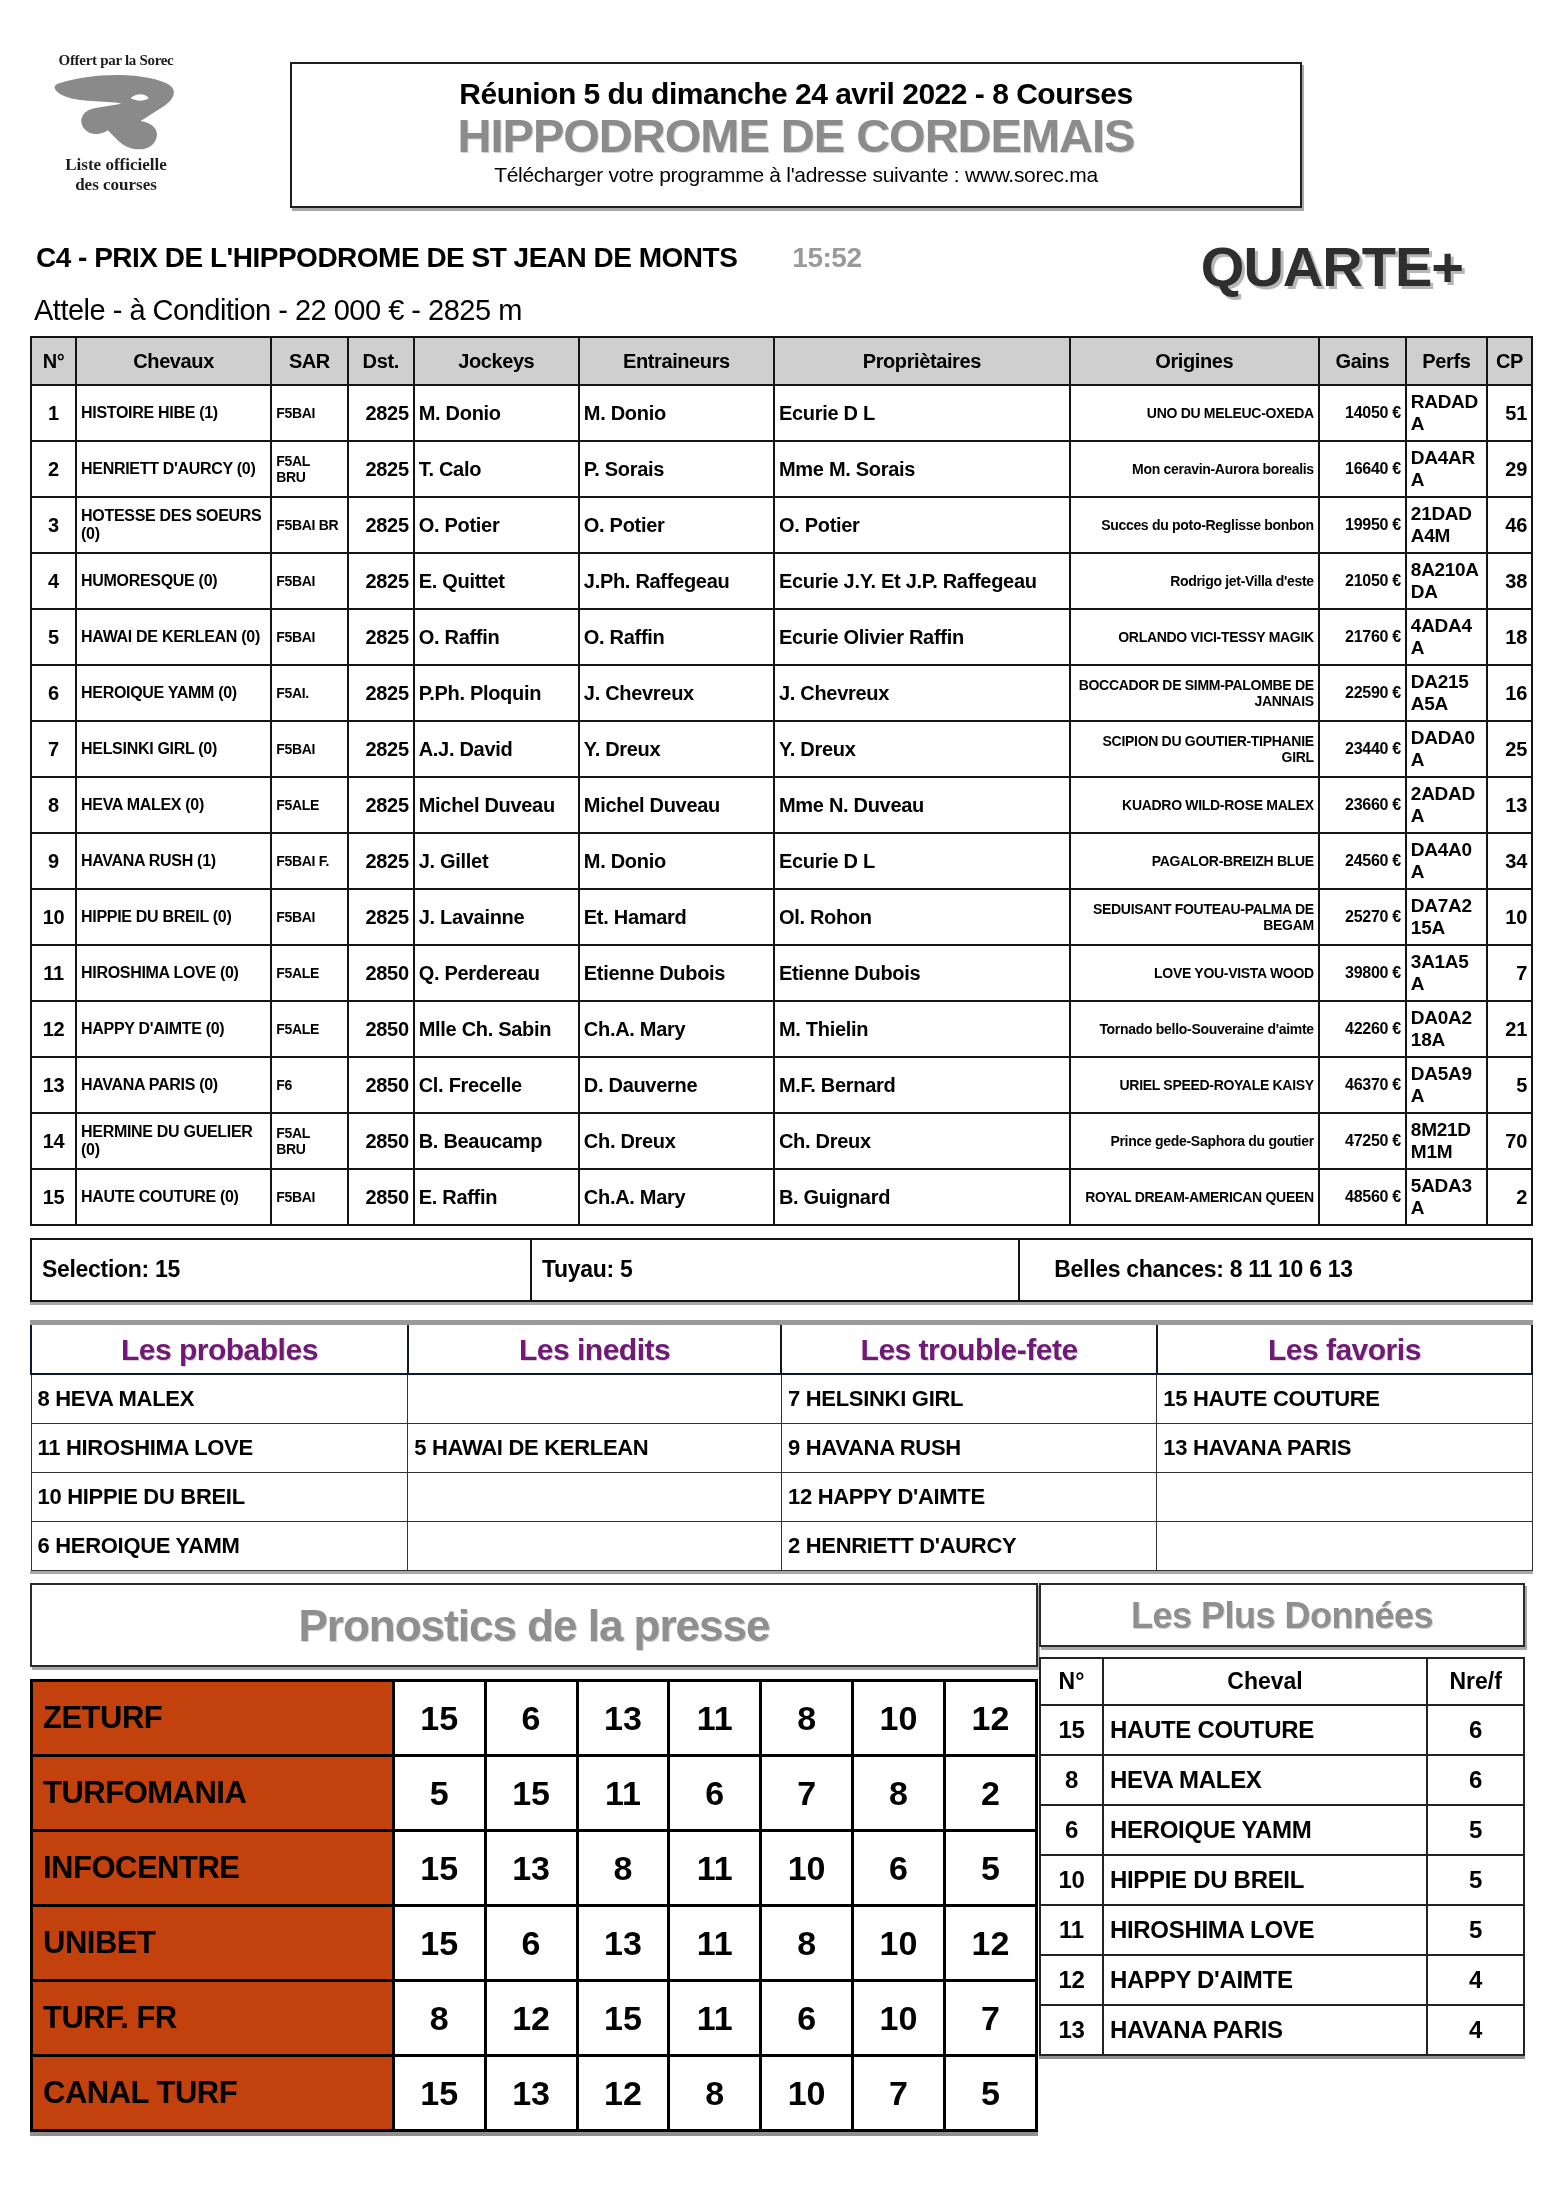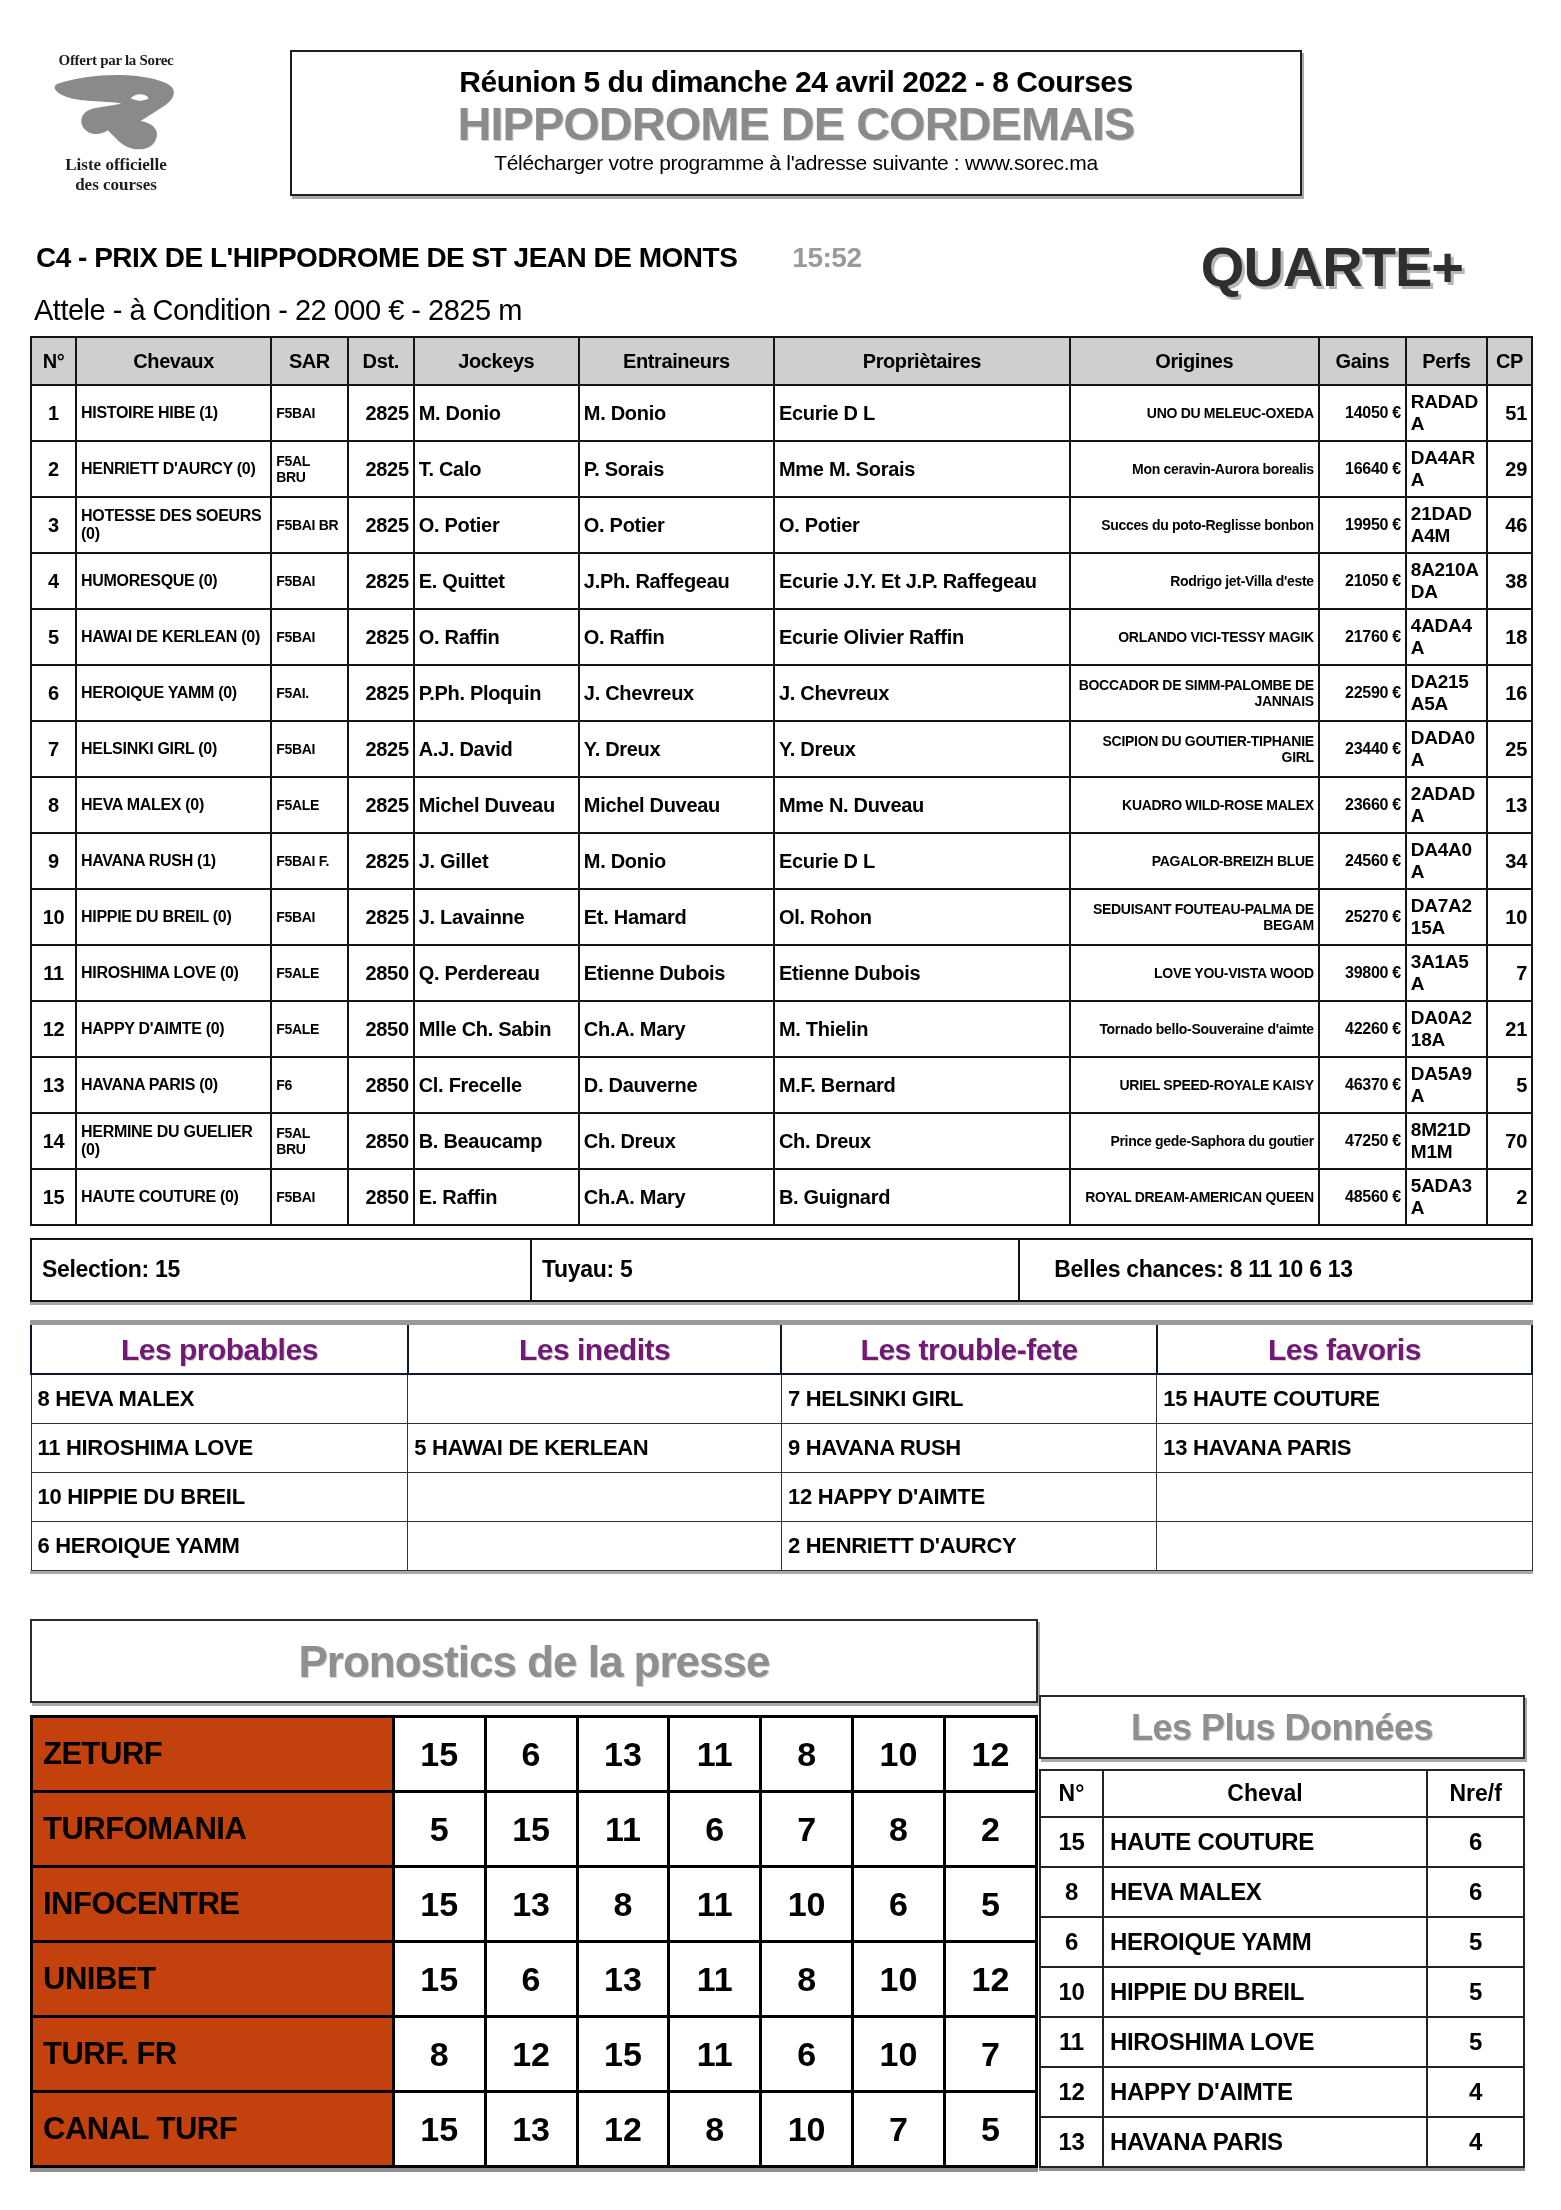--- a/index.html
+++ b/index.html
@@ -15,21 +15,21 @@
   .top { position: relative; height: 218px; }
   .logo {
     position: absolute; left: 38px; top: 52px; width: 156px; text-align: center;
     font-family: "Liberation Serif", serif; font-weight: bold; color: #1d1d1d;
   }
   .logo .offert { font-size: 15px; letter-spacing: -0.3px; }
   .logo svg { width: 142px; height: 82px; display: block; margin: 2px auto 2px; }
   .logo .liste { font-size: 17px; line-height: 1.2; }
 
   .header-box {
-    position: absolute; left: 290px; top: 50px; width: 1012px; height: 146px;
+    position: absolute; left: 290px; top: 62px; width: 1012px; height: 146px;
     border: 2px solid #1f1f1f; box-shadow: 2px 3px 0 #a8a8a8;
     text-align: center; padding-top: 13px; background: #fff;
   }
   .reunion { font-size: 30px; font-weight: bold; letter-spacing: -0.5px; }
   .venue   { font-size: 47px; font-weight: bold; color: #8b8b8b; letter-spacing: -1px;
              line-height: 1.05; text-shadow: 1px 1px 0 #d2d2d2; }
   .download{ font-size: 21px; margin-top: 3px; letter-spacing: -0.3px; }
 
   
   .race-row { position: relative; margin: 0 28px 0 30px; height: 118px; text-align: right; }
@@ -88,21 +88,21 @@
   .picks th {
     font-size: 30px; font-weight: bold; color: #701a75; letter-spacing: -0.5px;
     text-shadow: 1px 1px 0 #d5d5d5; padding: 8px 12px 6px; border: 2px solid #0f172a;
   }
   .picks td {
     font-size: 22px; font-weight: bold; letter-spacing: -0.3px;
     padding: 11px 6px; border: 1px solid #333; height: 30px;
   }
 
   
-  .bottom { display: flex; margin: 48px 24px 0 30px; gap: 1px; align-items: flex-end; }
+  .bottom { display: flex; margin: 12px 24px 0 30px; gap: 1px; align-items: flex-start; }
   .press-col { width: 1008px; }
   .lpd-col   { width: 486px; }
 
   .title-box {
     border: 2px solid #2a2a2a; box-shadow: 2px 3px 0 #a8a8a8; background: #fff;
     text-align: center;
   }
   .press-title-box { padding: 16px 0 14px; }
   .press-title { font-size: 44px; font-weight: bold; color: #8f8f8f; letter-spacing: -1px; text-shadow: 1px 1px 0 #d0d0d0; }
   .lpd-title-box { padding: 10px 0 8px; }

